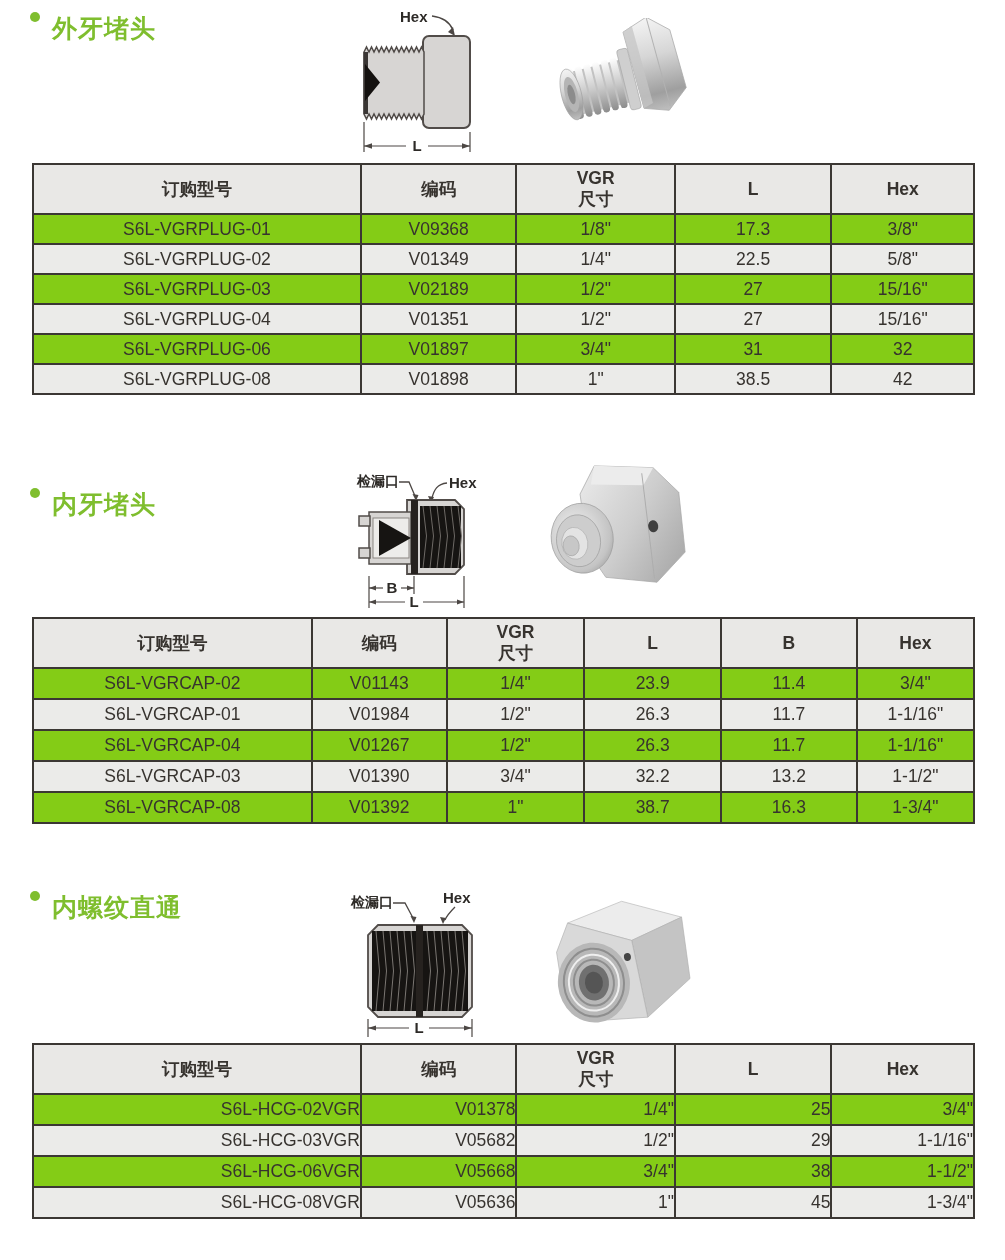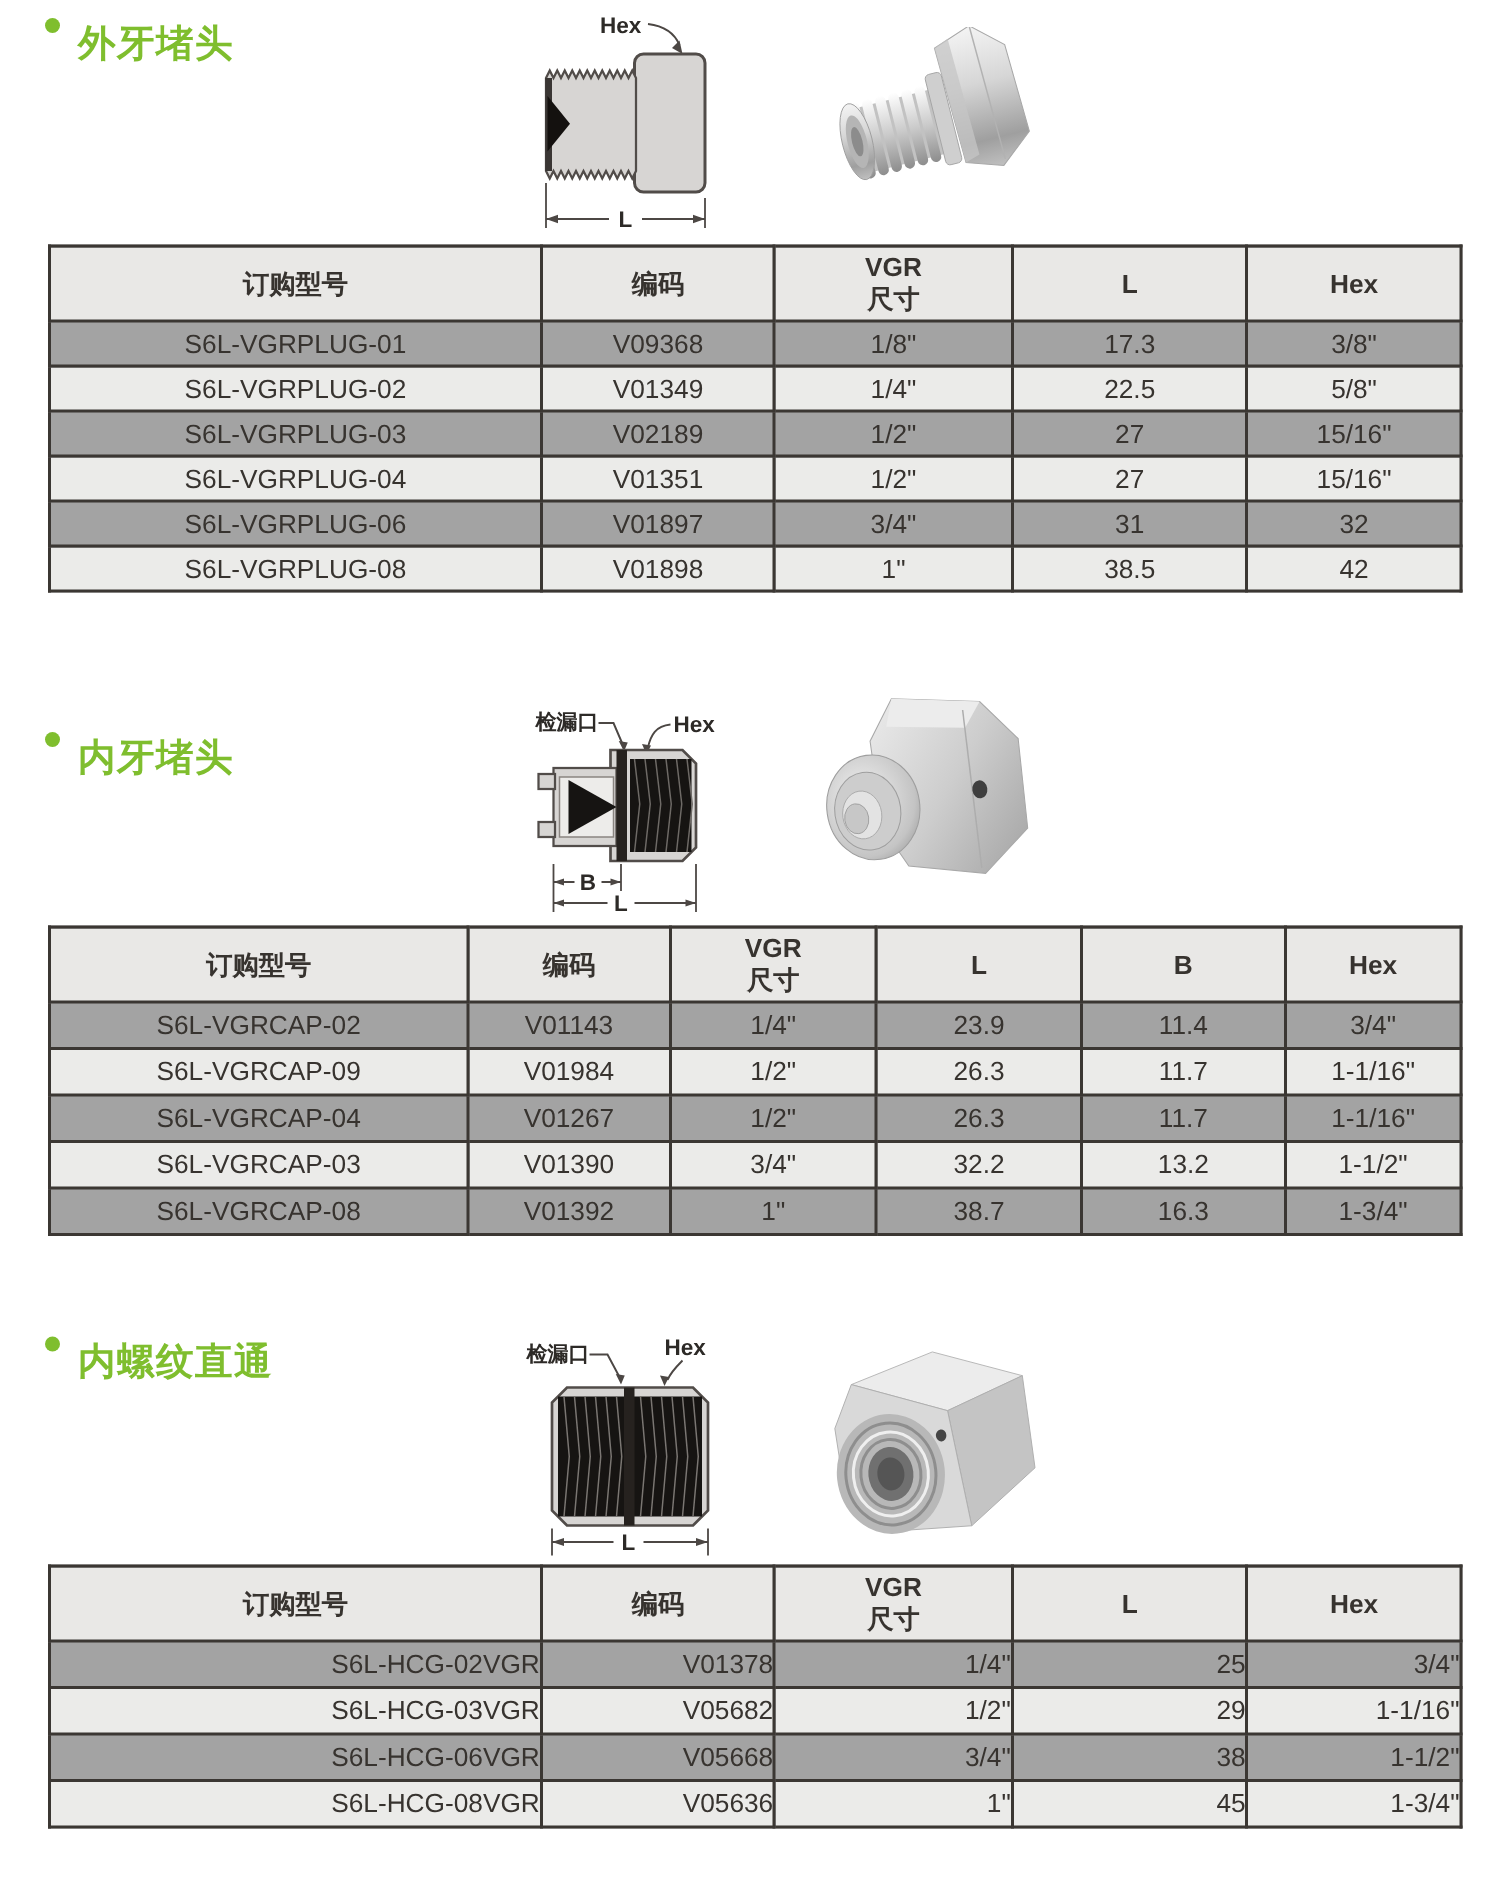--- a/index.html
+++ b/index.html
@@ -9,21 +9,21 @@
   }
   .section-title {
     position:absolute; display:flex; align-items:flex-start;
     color:#7fbe2e; font-size:25px; font-weight:bold; letter-spacing:1px; white-space:nowrap;
   }
   .bullet { width:10px; height:10px; border-radius:50%; background:#7fbe2e; margin-right:12px; flex:0 0 auto; }
   .diagram, .photo { position:absolute; }
 
   .spec-table {
     position:absolute; left:32px; width:943px;
-    border-collapse:collapse; table-layout:fixed; background:#a3a3a3;
+    border-collapse:collapse; table-layout:fixed; background:#84cc16;
   }
   .spec-table th, .spec-table td {
     border:2px solid #3b3733; text-align:center; vertical-align:middle;
     padding:0; font-size:17.5px; color:#37332f; overflow:hidden;
   }
   .spec-table th {
     background:#e9e8e6; font-weight:bold; height:48px;
     white-space:pre-line; line-height:1.18;
   }
   .spec-table tbody tr:nth-child(even) { background:#ebebe9; }
@@ -255,21 +255,21 @@
       <tbody>
           <tr>
             <td>S6L-VGRCAP-02</td>
             <td>V01143</td>
             <td>1/4"</td>
             <td>23.9</td>
             <td>11.4</td>
             <td>3/4"</td>
           </tr>
           <tr>
-            <td>S6L-VGRCAP-09</td>
+            <td>S6L-VGRCAP-01</td>
             <td>V01984</td>
             <td>1/2"</td>
             <td>26.3</td>
             <td>11.7</td>
             <td>1-1/16"</td>
           </tr>
           <tr>
             <td>S6L-VGRCAP-04</td>
             <td>V01267</td>
             <td>1/2"</td>

